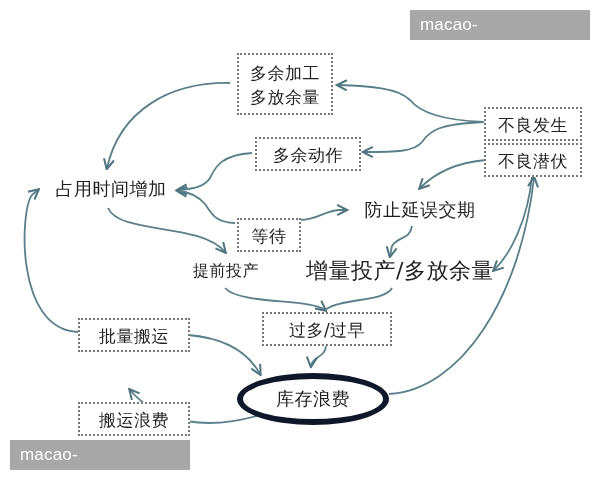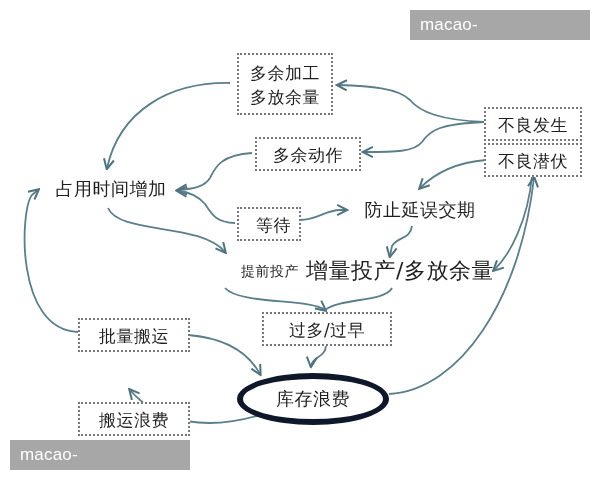--- a/index.html
+++ b/index.html
@@ -136,29 +136,29 @@
   </div>
 
   <div class="node plain" style="left:46px; top:178px; width:130px; height:26px; font-size:18px;">
     <span>占用时间增加</span>
   </div>
 
   <div class="node dashed" style="left:255px; top:137px; width:106px; height:34px; line-height:28px;">
     <span>多余动作</span>
   </div>
 
-  <div class="node dashed" style="left:237px; top:207px; width:64px; height:34px; line-height:28px;text-align:right;">
+  <div class="node dashed" style="left:237px; top:218px; width:64px; height:34px; line-height:28px;">
     <span>等待</span>
   </div>
 
   <div class="node plain" style="left:356px; top:199px; width:128px; height:26px; font-size:18px;">
     <span>防止延误交期</span>
   </div>
 
-  <div class="node plain" style="left:182px; top:260px; width:88px; height:26px; font-size:14px;margin-left:44px;">
+  <div class="node plain" style="left:182px; top:260px; width:88px; height:26px; font-size:16px;">
     <span>提前投产</span>
   </div>
 
   <div class="node plain" style="left:306px; top:260px; width:172px; height:26px; font-size:22px;">
     <span>增量投产/多放余量</span>
   </div>
 
   <div class="node dashed" style="left:262px; top:312px; width:130px; height:34px; line-height:28px;">
     <span>过多/过早</span>
   </div>

